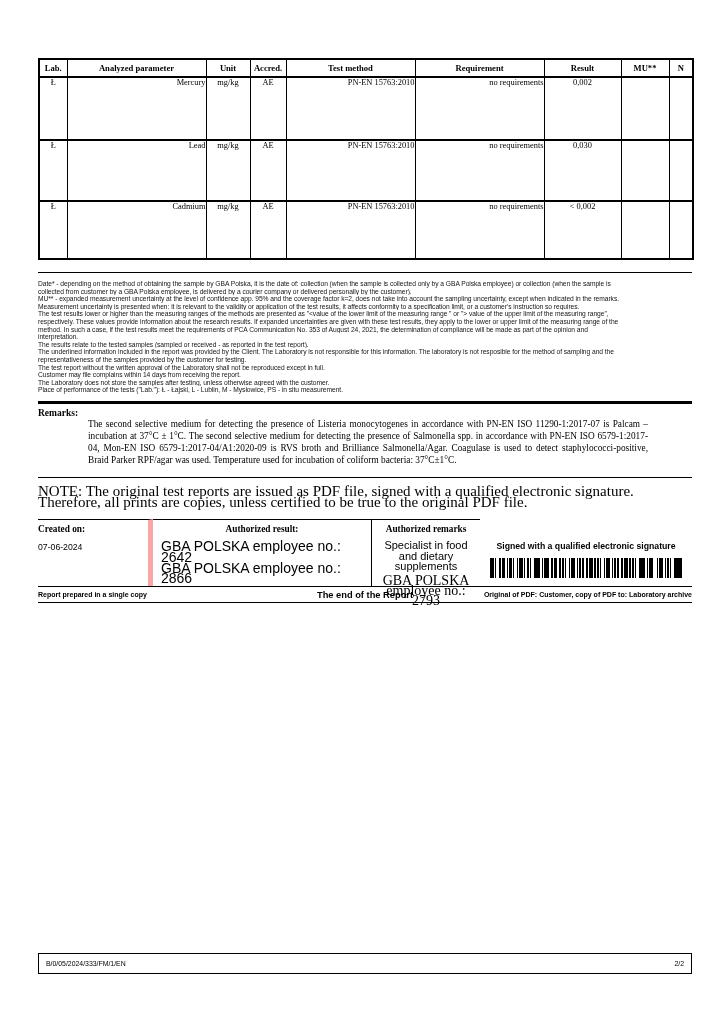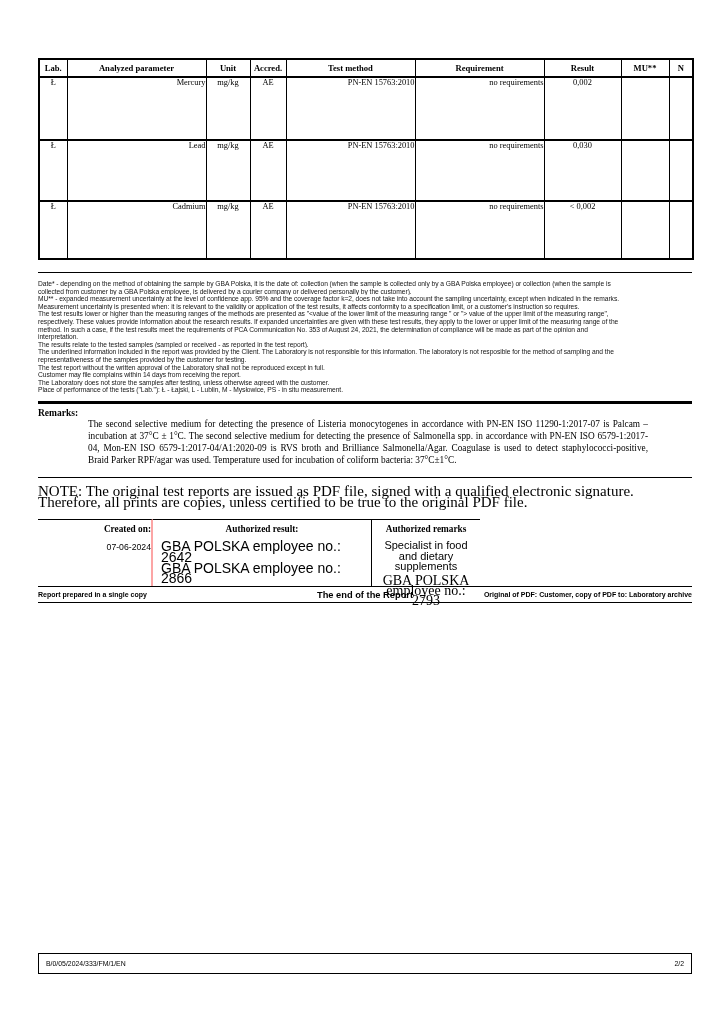--- a/index.html
+++ b/index.html
@@ -46,21 +46,21 @@
     margin: 1px 44px 0 50px;
     font-size: 9.3px; line-height: 11.9px; text-align: justify;
   }
 
   
   .note { margin-top: 8px; font-size: 15px; line-height: 11.9px; }
 
   
   .auth { display: flex; margin-top: 10px; height: 68px; border-bottom: 1.5px solid #000; }
   .auth-col { height: 100%; }
-  .auth-col1 { width: 115px; border-top: 1.5px solid #000; border-right: 2px solid #fca5a5; text-align: right; }
+  .auth-col1 { width: 115px; border-top: 1.5px solid #000; border-right: 5px solid #fca5a5; text-align: left; }
   .auth-col2 { width: 219px; border-top: 1.5px solid #000; border-right: 1px solid #000; text-align: center; }
   .auth-col3 { width: 108px; border-top: 1.5px solid #000; text-align: center; }
   .auth-sig  { flex: 1; text-align: center; }
   .auth-label { margin-top: 4px; font-size: 9.3px; font-weight: bold; }
   .auth-value { margin-top: 8px; font-family: "Liberation Sans", sans-serif; font-size: 8.7px; }
   .auth-list { margin-top: 7px; padding-left: 8px; text-align: left; font-family: "Liberation Sans", sans-serif; font-size: 14px; line-height: 10.6px; }
   .auth-role { margin: 6px 4px 0 4px; font-family: Liberation Sans, sans-serif; font-size: 11px; line-height: 10.2px; }
   .auth-emp  { margin: 5px 2px 0 2px; font-family: Liberation Serif, serif; font-size: 14px; line-height: 10.2px; }
   .sig-text { margin-top: 22px; font-family: "Liberation Sans", sans-serif; font-size: 8.7px; font-weight: bold; }
   .barcode {
@@ -198,20 +198,24 @@
         <div class="auth-list">
           <div>GBA POLSKA employee no.: 2642</div>
           <div>GBA POLSKA employee no.: 2866</div>
         </div>
       </div>
       <div class="auth-col auth-col3">
         <div class="auth-label">Authorized remarks</div>
         <div class="auth-role">Specialist in food and dietary supplements</div>
         <div class="auth-emp">GBA POLSKA employee no.: 2793</div>
       </div>
+      <div class="auth-sig">
+        <div class="sig-text">Signed with a qualified electronic signature</div>
+        <div class="barcode"></div>
+      </div>
     </div>
 
     <div class="footer-band">
       <div class="footer-left">Report prepared in a single copy</div>
       <div class="footer-center">The end of the Report</div>
       <div class="footer-right">Original of PDF: Customer, copy of PDF to: Laboratory archive</div>
     </div>
 
   </div>
 

